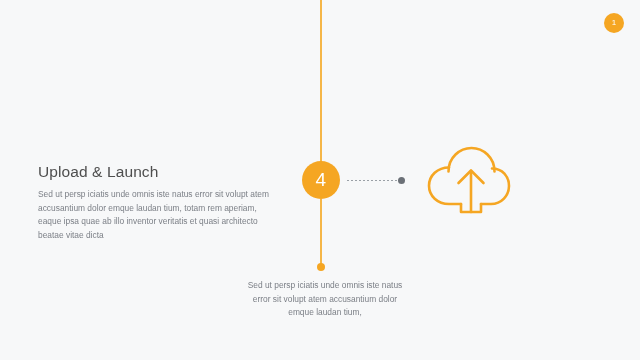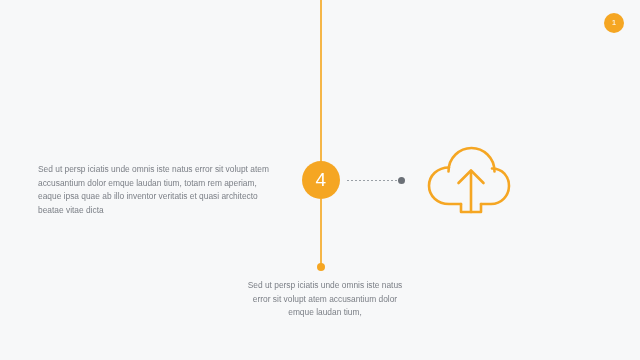--- a/index.html
+++ b/index.html
@@ -155,20 +155,21 @@
   <div id="spine-top"></div>
   <div id="spine-bottom"></div>
   <div id="spine-end-dot"></div>
 
   <div id="step-circle">4</div>
 
   <div id="connector-line"></div>
   <div id="connector-dot"></div>
 
   <div id="left-block">
+    <h1 id="left-title">Upload &amp; Launch</h1>
     <p id="left-body">Sed ut persp iciatis unde omnis iste natus error sit volupt atem accusantium dolor emque laudan tium, totam rem aperiam, eaque ipsa quae ab illo inventor veritatis et quasi architecto beatae vitae dicta</p>
   </div>
 
   <div id="bottom-caption">Sed ut persp iciatis unde omnis iste natus error sit volupt atem accusantium dolor emque laudan tium,</div>
 
   <div id="cloud-icon">
     <svg viewBox="0 0 94 74" width="94" height="74" fill="none">
 
       <path d="M28 24.5 C16.5 24.5 8 32.6 8 42.8 C8 53 16.5 61 28 61 L40 61" stroke="#f5a623" stroke-width="2.6" stroke-linecap="round" fill="none"></path>
 

